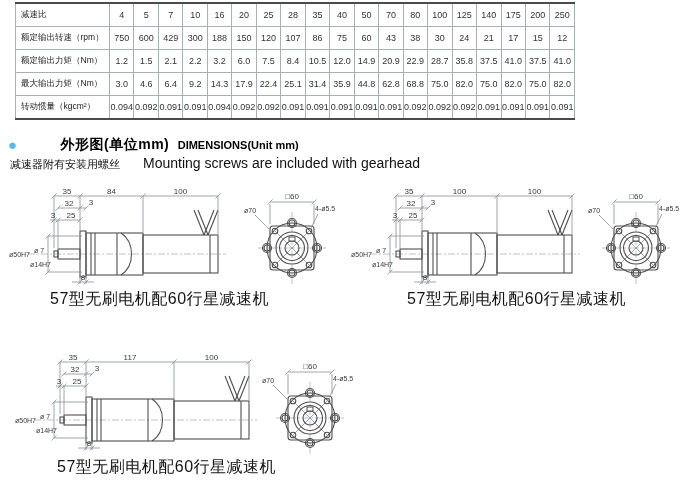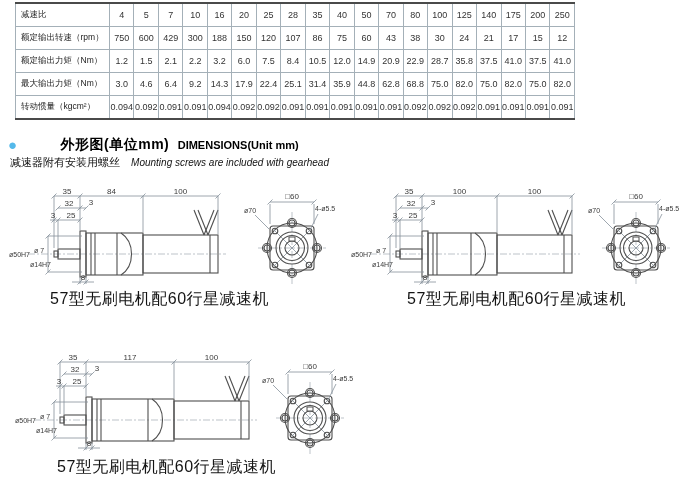--- a/index.html
+++ b/index.html
@@ -12,21 +12,21 @@
   .spec-table td,.spec-table th{border:1px solid #a4b0b8;height:22px;padding:0;
       font-weight:normal;overflow:hidden;white-space:nowrap;}
   .spec-table th.rowhdr{text-align:left;padding-left:5px;font-size:8.5px;color:#222;}
   .spec-table td{text-align:center;font-size:9px;color:#333;}
   
   .sec-title{position:absolute;top:135px;left:8px;white-space:nowrap;}
   .bullet{color:#55b9ea;font-size:15px;vertical-align:-1px;}
   .title-cn{font-weight:bold;font-size:14px;color:#000;letter-spacing:0.5px;margin-left:39px;}
   .title-en{font-weight:bold;font-size:11px;color:#000;margin-left:4px;}
   .sec-note{position:absolute;top:155px;left:10px;white-space:nowrap;font-size:11px;color:#111;}
-  .note-en{font-size:10px;margin-left:8px;font-style:italic;}
+  .note-en{font-size:14px;margin-left:20px;}
   
   .dwg{position:absolute;}
   svg .ol{stroke:#4f4f4f;fill:none;stroke-width:1.1;}
   svg .olf{stroke:#4f4f4f;fill:#ffffff;stroke-width:1;}
   svg .thin{stroke:#85909a;fill:none;stroke-width:0.8;}
   svg .cl{stroke:#a0aab2;stroke-width:0.7;stroke-dasharray:7 2 2 2;fill:none;}
   svg text{font-family:"Liberation Sans","DejaVu Sans",sans-serif;}
   svg .dt{font-size:8px;fill:#3a3a3a;}
   svg .dts{font-size:7px;fill:#3a3a3a;}
   .caption{position:absolute;width:170px;text-align:center;font-size:16px;color:#141414;

